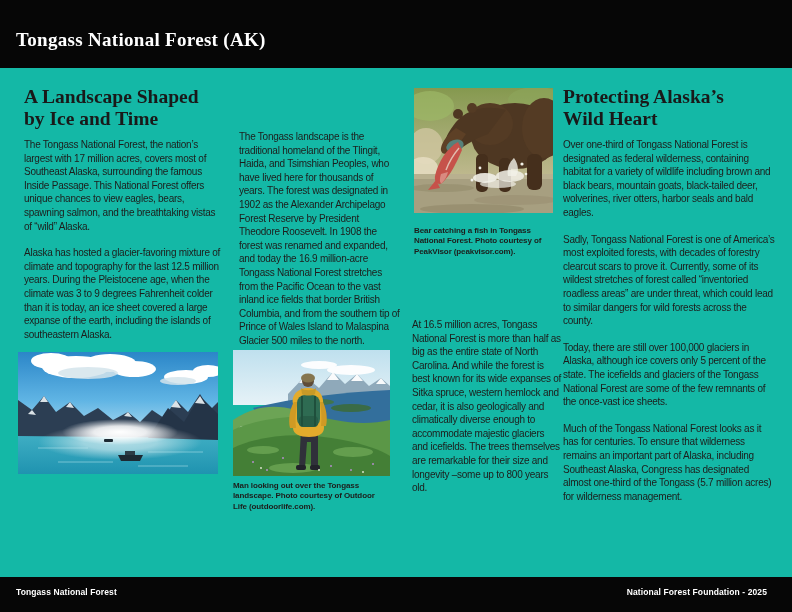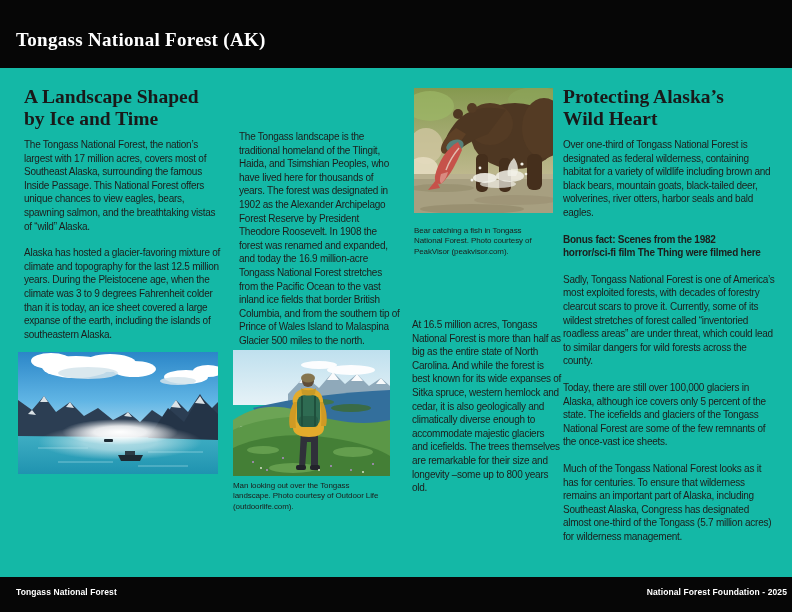--- a/index.html
+++ b/index.html
@@ -12,31 +12,31 @@
   .bar { position:absolute; left:0; width:792px; background:#060606; }
   .bar.header { top:0; height:68px; }
   .bar.footer { top:577px; height:35px; }
   .header-title {
     position:absolute; left:16px; top:29px; color:#ffffff;
     font-family:"Liberation Serif", serif; font-weight:bold;
     font-size:19px; letter-spacing:0.3px; white-space:nowrap;
   }
   .footer-text { position:absolute; top:10px; color:#ffffff; font-size:8.5px; font-weight:bold; letter-spacing:0.1px;text-align:right; }
   .footer-text.left { left:16px; }
-  .footer-text.right { right:5px;padding-left:36px; }
+  .footer-text.right { right:25px;padding-left:36px; }
 
   .col { position:absolute; }
   .head {
     font-family:"Liberation Serif", serif; font-weight:bold; color:#191919;
     font-size:19.5px; line-height:1.13; letter-spacing:0; white-space:pre-line;
     margin-bottom:8px;
   }
   .body-p { font-size:10px; letter-spacing:-0.25px; line-height:1.36; margin-bottom:13px; }
   .body-p.bold { font-weight:bold; white-space:pre-line; }
-  .caption { position:absolute; font-size:8px; letter-spacing:-0.1px; line-height:1.3; color:#1d1d1b; }
+  .caption { position:absolute; font-size:8px; letter-spacing:-0.1px; line-height:1.3; color:#1d1d1b;font-weight:bold; }
 
   figure.photo { position:absolute; overflow:hidden; }
   figure.photo svg { display:block; width:100%; height:100%; }
   #bear-photo  { left:414px; top:88px;  width:139px; height:125px; }
   #boats-photo { left:18px;  top:352px; width:200px; height:122px; }
   #man-photo   { left:233px; top:350px; width:157px; height:126px; }
 
   #col1 { left:24px;  top:86px; width:201px; }
   #col2 { left:239px; top:87px; width:161px;margin-top:43px; }
   #col3-heading { left:412px; top:260px; width:152px; }
@@ -119,22 +119,20 @@
   <div class="caption" id="bear-caption">Bear catching a fish in Tongass National Forest. Photo courtesy of PeakVisor (peakvisor.com).</div>
 
   <div class="col" id="col3-body">
     <p class="body-p">At 16.5 million acres, Tongass National Forest is more than half as big as the entire state of North Carolina. And while the forest is best known for its wide expanses of Sitka spruce, western hemlock and cedar, it is also geologically and climatically diverse enough to accommodate majestic glaciers and icefields. The trees themselves are remarkable for their size and longevity –some up to 800 years old.</p>
   </div>
 
   <div class="col" id="col4">
     <div class="head">Protecting Alaska’s
 Wild Heart</div>
     <p class="body-p">Over one-third of Tongass National Forest is designated as federal wilderness, containing habitat for a variety of wildlife including brown and black bears, mountain goats, black-tailed deer, wolverines, river otters, harbor seals and bald eagles.</p>
-    <p class="body-p bold">Bonus fact: Scenes from the 1982
-horror/sci-fi film The Thing were filmed here</p>
     <p class="body-p">Sadly, Tongass National Forest is one of America’s most exploited forests, with decades of forestry clearcut scars to prove it. Currently, some of its wildest stretches of forest called “inventoried roadless areas” are under threat, which could lead to similar dangers for wild forests across the county.</p>
     <p class="body-p">Today, there are still over 100,000 glaciers in Alaska, although ice covers only 5 percent of the state. The icefields and glaciers of the Tongass National Forest are some of the few remnants of the once-vast ice sheets.</p>
     <p class="body-p">Much of the Tongass National Forest looks as it has for centuries. To ensure that wilderness remains an important part of Alaska, including Southeast Alaska, Congress has designated almost one-third of the Tongass (5.7 million acres) for wilderness management.</p>
   </div>
 
   <figure class="photo" id="boats-photo">
     <svg viewBox="0 0 200 122" preserveAspectRatio="none">
       <defs>
         <linearGradient id="sk" x1="0" y1="0" x2="0" y2="1">
           <stop offset="0" stop-color="#2b86c8"></stop>

